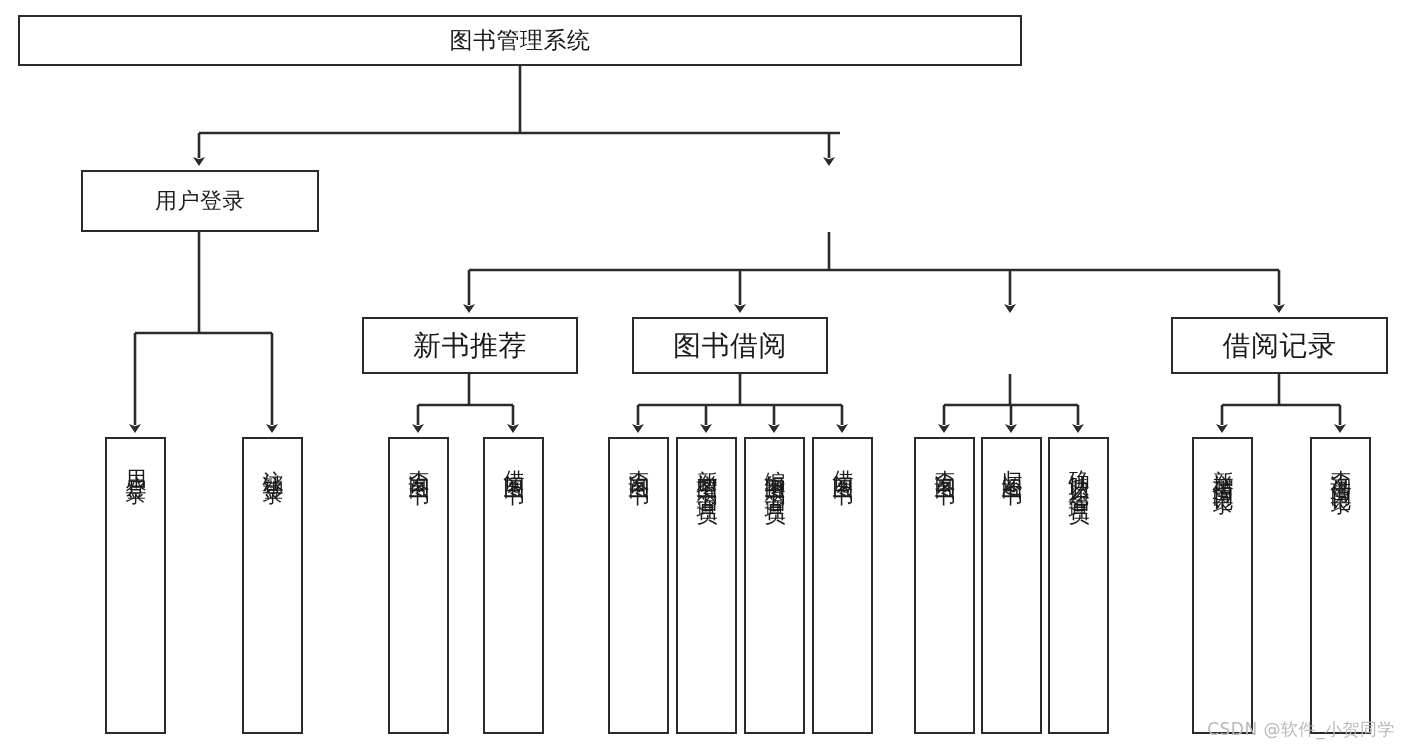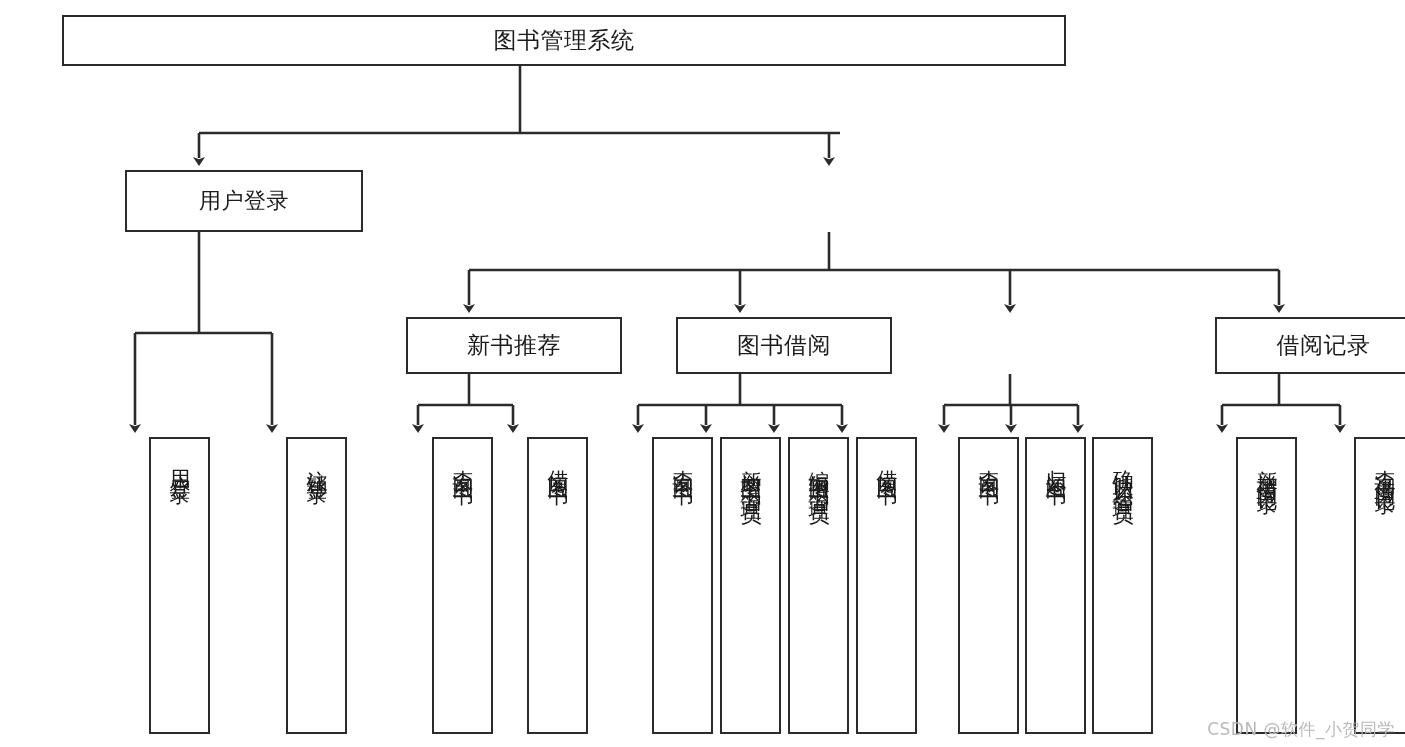--- a/index.html
+++ b/index.html
@@ -27,21 +27,20 @@
   }
   .node {
     position: absolute;
     box-sizing: border-box;
     background: #ffffff;
     border: 2px solid #2b2b2b;
     display: flex;
     align-items: center;
     justify-content: center;
     z-index: 2;
-    margin-left: 44px;
   }
   .node-label {
     color: #1b1b1b;
     font-size: 21px;
     line-height: 1.18;
     letter-spacing: 0.5px;
     white-space: nowrap;
     text-align: center;
   }
   .node.vertical .node-label {
@@ -51,21 +50,21 @@
     font-size: 21px;
     line-height: 1;
   }
   .node.vertical {
     align-items: flex-start;
     justify-content: center;
     padding-top: 14px;
   }
   .node.level-0 .node-label { font-size: 23px; }
   .node.level-1 .node-label { font-size: 22px; }
-  .node.level-2 .node-label { font-size: 23px; }
+  .node.level-2 .node-label { font-size: 28px; }
   #watermark {
     position: absolute;
     right: 10px;
     bottom: 6px;
     color: #b9b9b9;
     font-size: 17px;
     letter-spacing: 0.5px;
     z-index: 5;
     white-space: nowrap;
     user-select: none;
@@ -130,21 +129,21 @@
     <span class="node-label">图书管理系统</span>
   </div>
 
   <div class="node level-1" style="left:81px; top:170px; width:238px; height:62px;">
     <span class="node-label">用户登录</span>
   </div>
 
   <div class="node level-2" style="left:362px; top:317px; width:216px; height:57px;">
     <span class="node-label">新书推荐</span>
   </div>
-  <div class="node level-2" style="left:632px; top:317px; width:216px; height:57px;">
+  <div class="node level-2" style="left:632px; top:317px; width:196px; height:57px;">
     <span class="node-label">图书借阅</span>
   </div>
   <div class="node level-2" style="left:1171px; top:317px; width:217px; height:57px;align-items:center;">
     <span class="node-label">借阅记录</span>
   </div>
 
   <div class="node vertical" style="left:105px; top:437px; width:61px; height:297px;">
     <span class="node-label">用户登录</span>
   </div>
   <div class="node vertical" style="left:242px; top:437px; width:61px; height:297px;">

